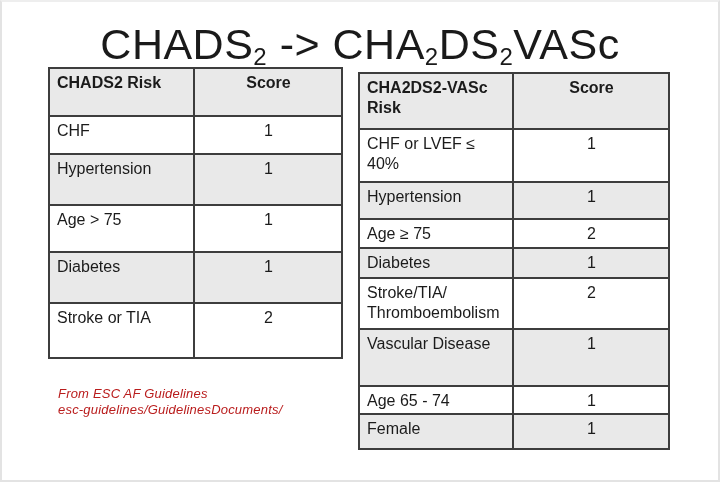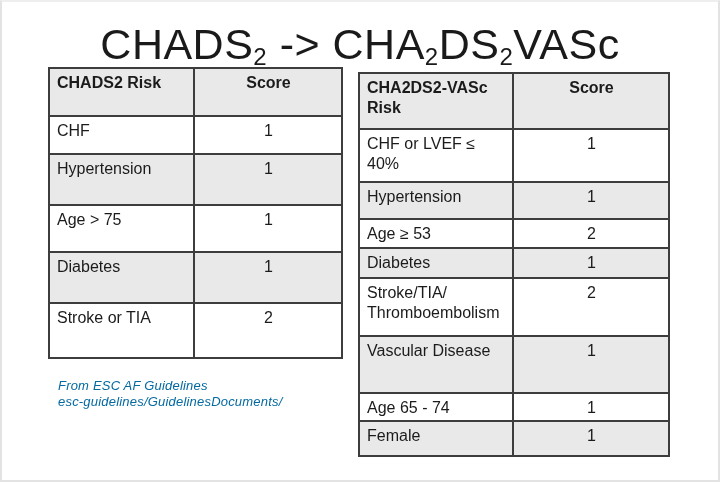--- a/index.html
+++ b/index.html
@@ -56,25 +56,25 @@
   }
   table.score-table th.score-col-header { text-align: center; }
   table.score-table td.score-cell { text-align: center; }
   tbody tr:nth-child(even) td { background: #e9e9e9; }
   tbody tr:nth-child(odd) td { background: #ffffff; }
   #left-table { left: 48px; top: 67px; width: 293px; }
   #right-table { left: 358px; top: 72px; width: 310px; }
   .footer-citation {
     position: absolute;
     left: 58px;
-    top: 378px;
+    top: 386px;
     font-size: 13px;
     line-height: 16px;
     font-style: italic;
-    color: #0369a1;
+    color: #b91c1c;
     letter-spacing: 0.2px;
   }
 </style>
 </head>
 <body>
 
 <div class="slide-frame"></div>
 
 <div class="title">
   <span>CHADS</span><sub>2</sub><span> -&gt; CHA</span><sub>2</sub><span>DS</span><sub>2</sub><span>VASc</span>
@@ -129,28 +129,28 @@
   <tbody>
     <tr style="height:53px">
       <td>CHF or LVEF ≤ 40%</td>
       <td class="score-cell">1</td>
     </tr>
     <tr style="height:37px">
       <td>Hypertension</td>
       <td class="score-cell">1</td>
     </tr>
     <tr style="height:29px">
-      <td>Age ≥ 53</td>
+      <td>Age ≥ 75</td>
       <td class="score-cell">2</td>
     </tr>
     <tr style="height:30px">
       <td>Diabetes</td>
       <td class="score-cell">1</td>
     </tr>
-    <tr style="height:58px">
+    <tr style="height:51px">
       <td>Stroke/TIA/ Thromboembolism</td>
       <td class="score-cell">2</td>
     </tr>
     <tr style="height:57px">
       <td>Vascular Disease</td>
       <td class="score-cell">1</td>
     </tr>
     <tr style="height:16px">
       <td>Age 65 - 74</td>
       <td class="score-cell">1</td>

